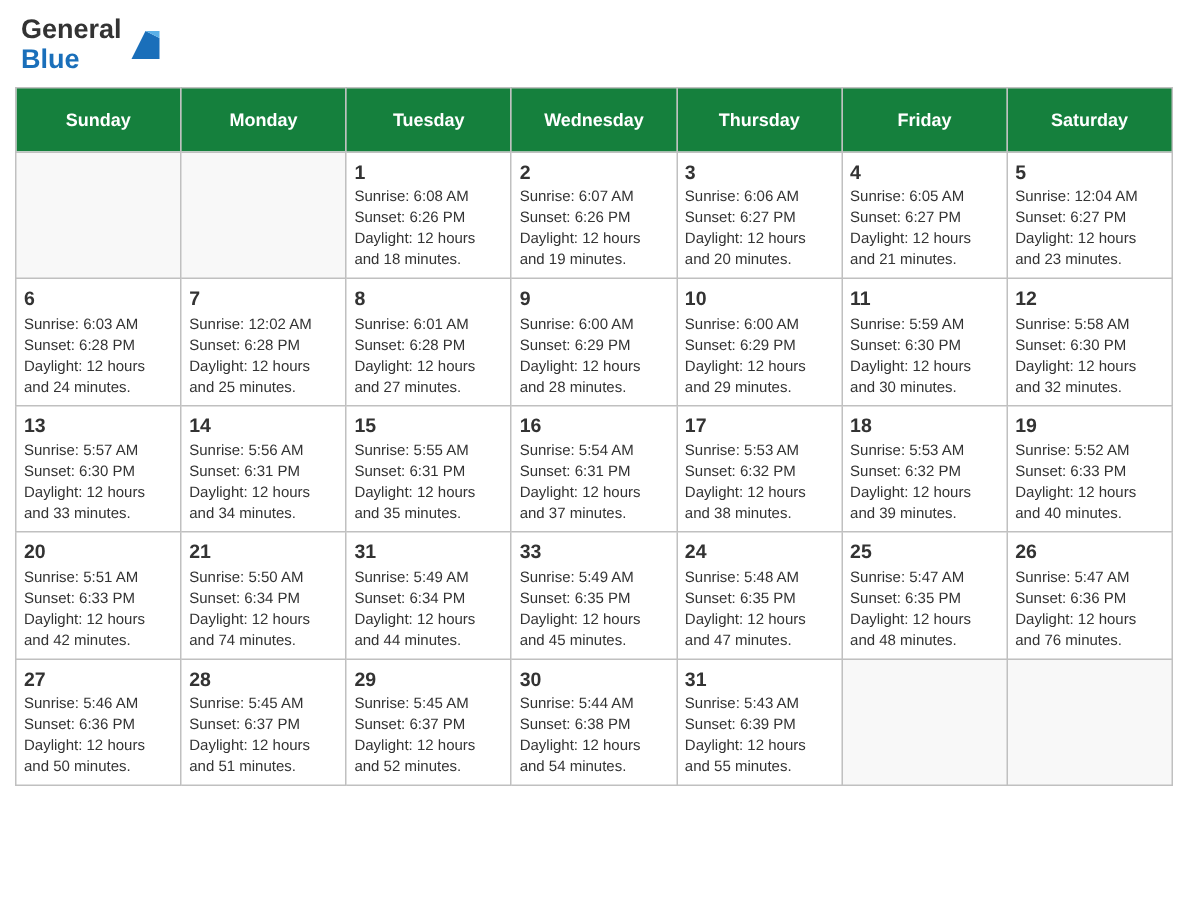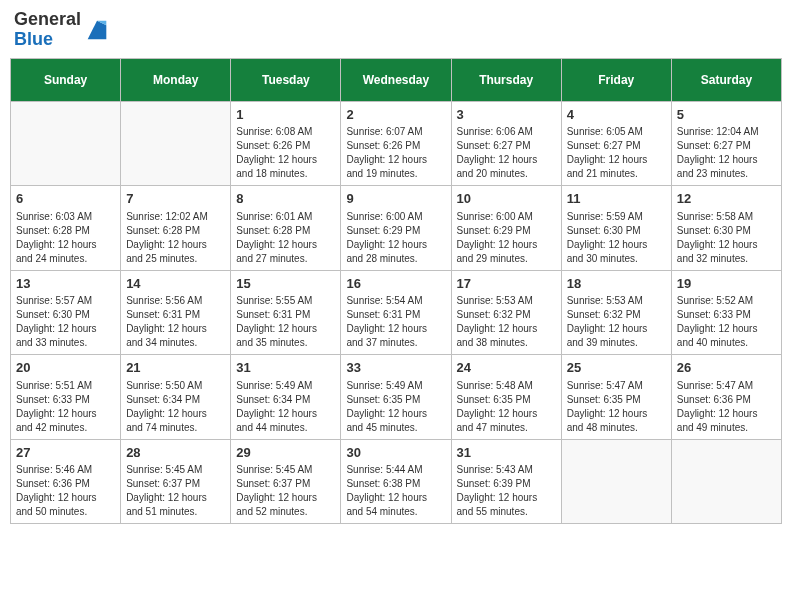--- a/index.html
+++ b/index.html
@@ -222,21 +222,21 @@
         <td>
           <span class="day-number">24</span>
           <div class="day-info"><span>Sunrise: 5:48 AM</span><br><span>Sunset: 6:35 PM</span><br><span>Daylight: 12 hours and 47 minutes.</span><br></div>
         </td>
         <td>
           <span class="day-number">25</span>
           <div class="day-info"><span>Sunrise: 5:47 AM</span><br><span>Sunset: 6:35 PM</span><br><span>Daylight: 12 hours and 48 minutes.</span><br></div>
         </td>
         <td>
           <span class="day-number">26</span>
-          <div class="day-info"><span>Sunrise: 5:47 AM</span><br><span>Sunset: 6:36 PM</span><br><span>Daylight: 12 hours and 49 minutes.</span><br></div>
+          <div class="day-info"><span>Sunrise: 5:47 AM</span><br><span>Sunset: 6:36 PM</span><br><span>Daylight: 12 hours and 76 minutes.</span><br></div>
         </td>
       </tr>
       <tr>
         <td>
           <span class="day-number">27</span>
           <div class="day-info"><span>Sunrise: 5:46 AM</span><br><span>Sunset: 6:36 PM</span><br><span>Daylight: 12 hours and 50 minutes.</span><br></div>
         </td>
         <td>
           <span class="day-number">28</span>
           <div class="day-info"><span>Sunrise: 5:45 AM</span><br><span>Sunset: 6:37 PM</span><br><span>Daylight: 12 hours and 51 minutes.</span><br></div>

